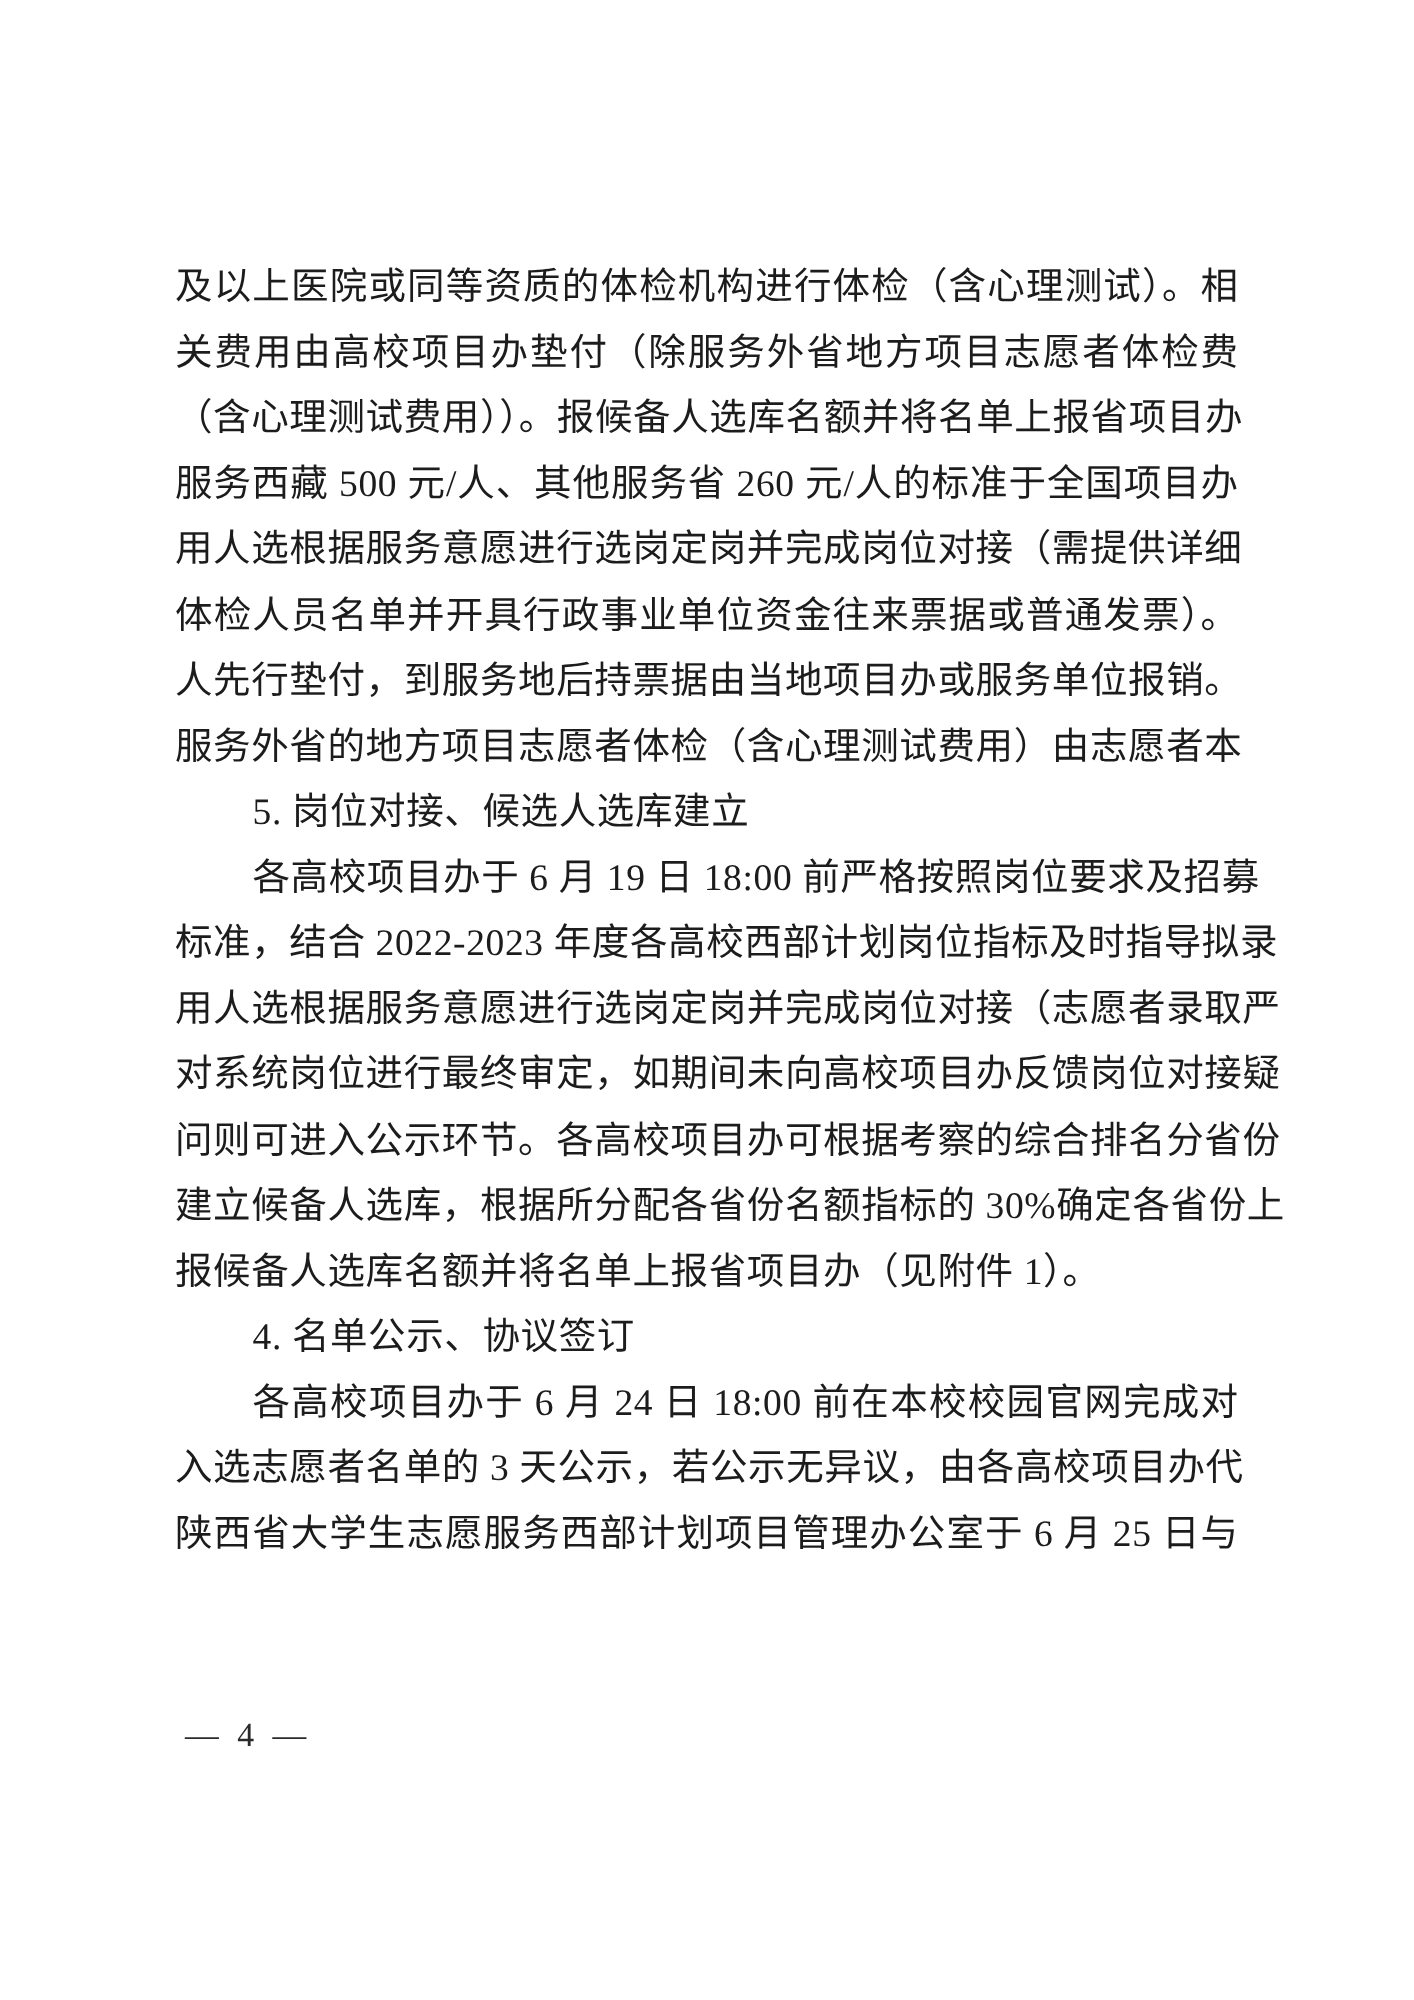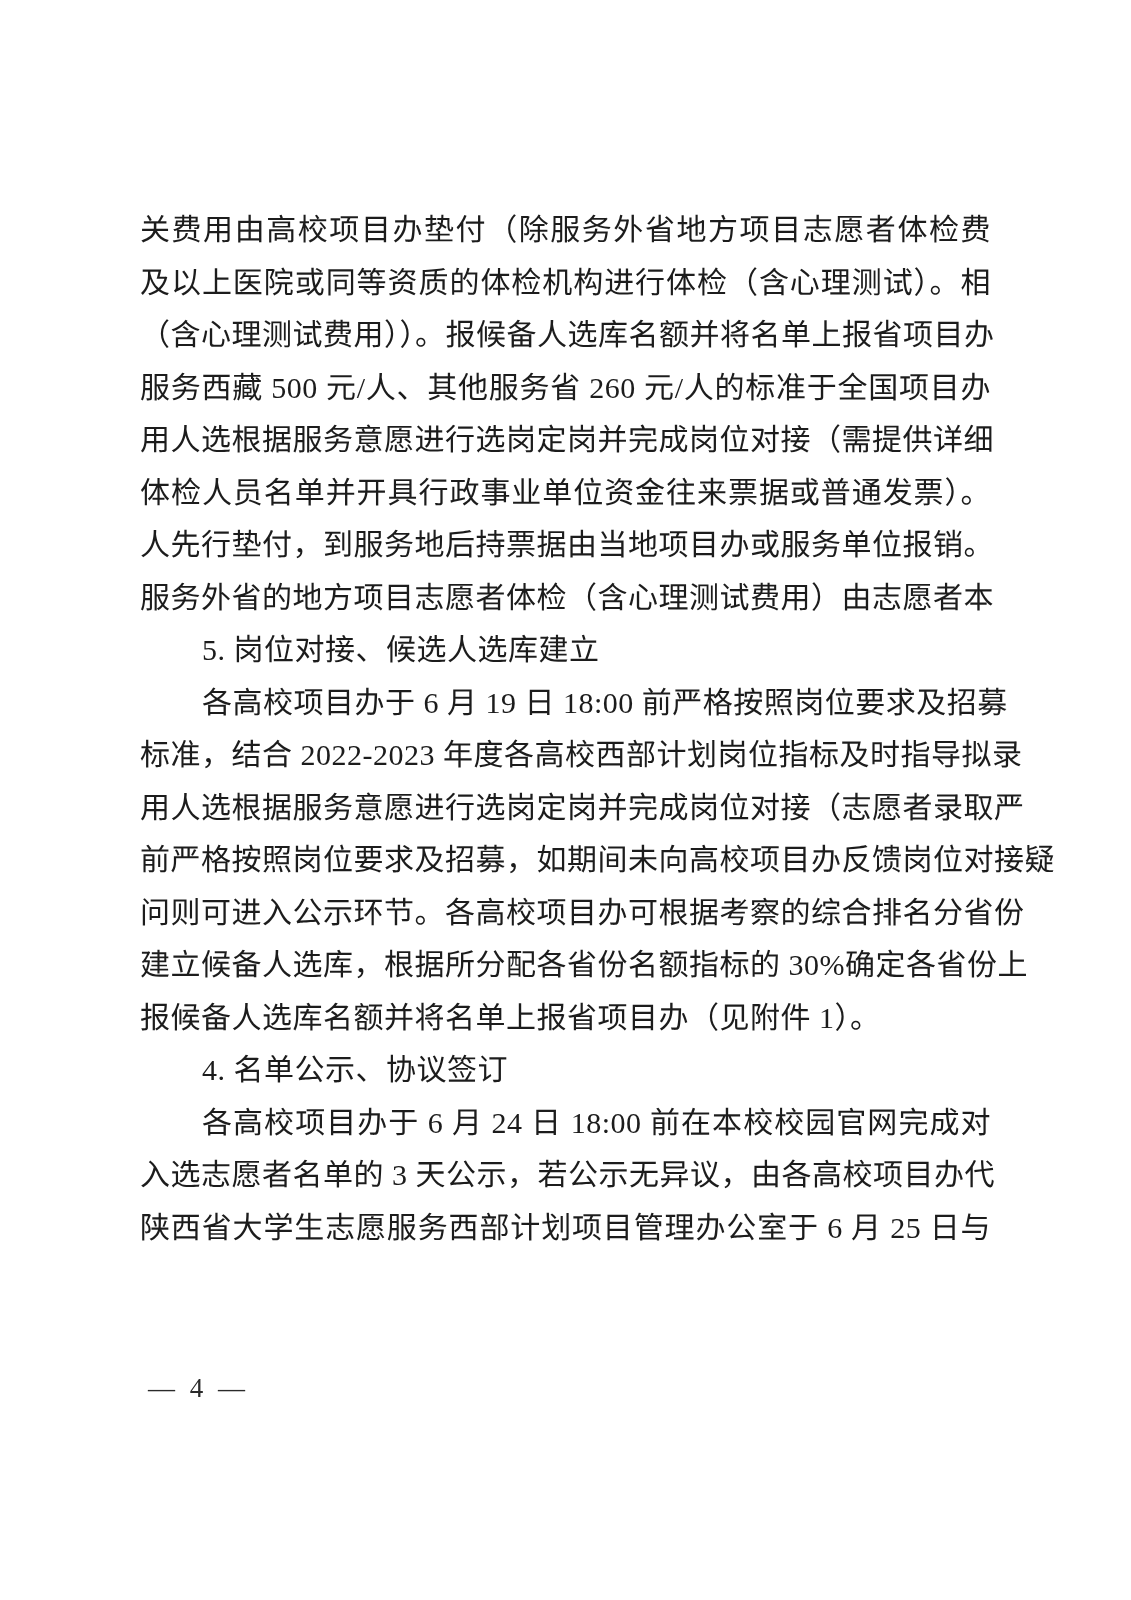--- a/index.html
+++ b/index.html
@@ -58,33 +58,33 @@
     line-height: 40px;
     letter-spacing: 4px;
     color: #2a2a2a;
   }
 </style>
 </head>
 <body>
 
 <div class="page">
   <div class="content">
+    <div class="line">及以上医院或同等资质的体检机构进行体检（含心理测试）。相</div>
     <div class="line">关费用由高校项目办垫付（除服务外省地方项目志愿者体检费</div>
-    <div class="line">及以上医院或同等资质的体检机构进行体检（含心理测试）。相</div>
     <div class="line">（含心理测试费用））。报候备人选库名额并将名单上报省项目办</div>
     <div class="line">服务西藏 500 元/人、其他服务省 260 元/人的标准于全国项目办</div>
     <div class="line">用人选根据服务意愿进行选岗定岗并完成岗位对接（需提供详细</div>
     <div class="line">体检人员名单并开具行政事业单位资金往来票据或普通发票）。</div>
     <div class="line">人先行垫付，到服务地后持票据由当地项目办或服务单位报销。</div>
     <div class="line">服务外省的地方项目志愿者体检（含心理测试费用）由志愿者本</div>
     <div class="line heading">5. 岗位对接、候选人选库建立</div>
     <div class="line indent">各高校项目办于 6 月 19 日 18:00 前严格按照岗位要求及招募</div>
     <div class="line">标准，结合 2022-2023 年度各高校西部计划岗位指标及时指导拟录</div>
     <div class="line">用人选根据服务意愿进行选岗定岗并完成岗位对接（志愿者录取严</div>
-    <div class="line">前严格按照岗位要求及招募，如期间未向高校项目办反馈岗位对接疑</div>
+    <div class="line">对系统岗位进行最终审定，如期间未向高校项目办反馈岗位对接疑</div>
     <div class="line">问则可进入公示环节。各高校项目办可根据考察的综合排名分省份</div>
     <div class="line">建立候备人选库，根据所分配各省份名额指标的 30%确定各省份上</div>
     <div class="line end">报候备人选库名额并将名单上报省项目办（见附件 1）。</div>
     <div class="line heading">4. 名单公示、协议签订</div>
     <div class="line indent">各高校项目办于 6 月 24 日 18:00 前在本校校园官网完成对</div>
     <div class="line">入选志愿者名单的 3 天公示，若公示无异议，由各高校项目办代</div>
     <div class="line">陕西省大学生志愿服务西部计划项目管理办公室于 6 月 25 日与</div>
   </div>
 
   <div class="footer">— 4 —</div>

